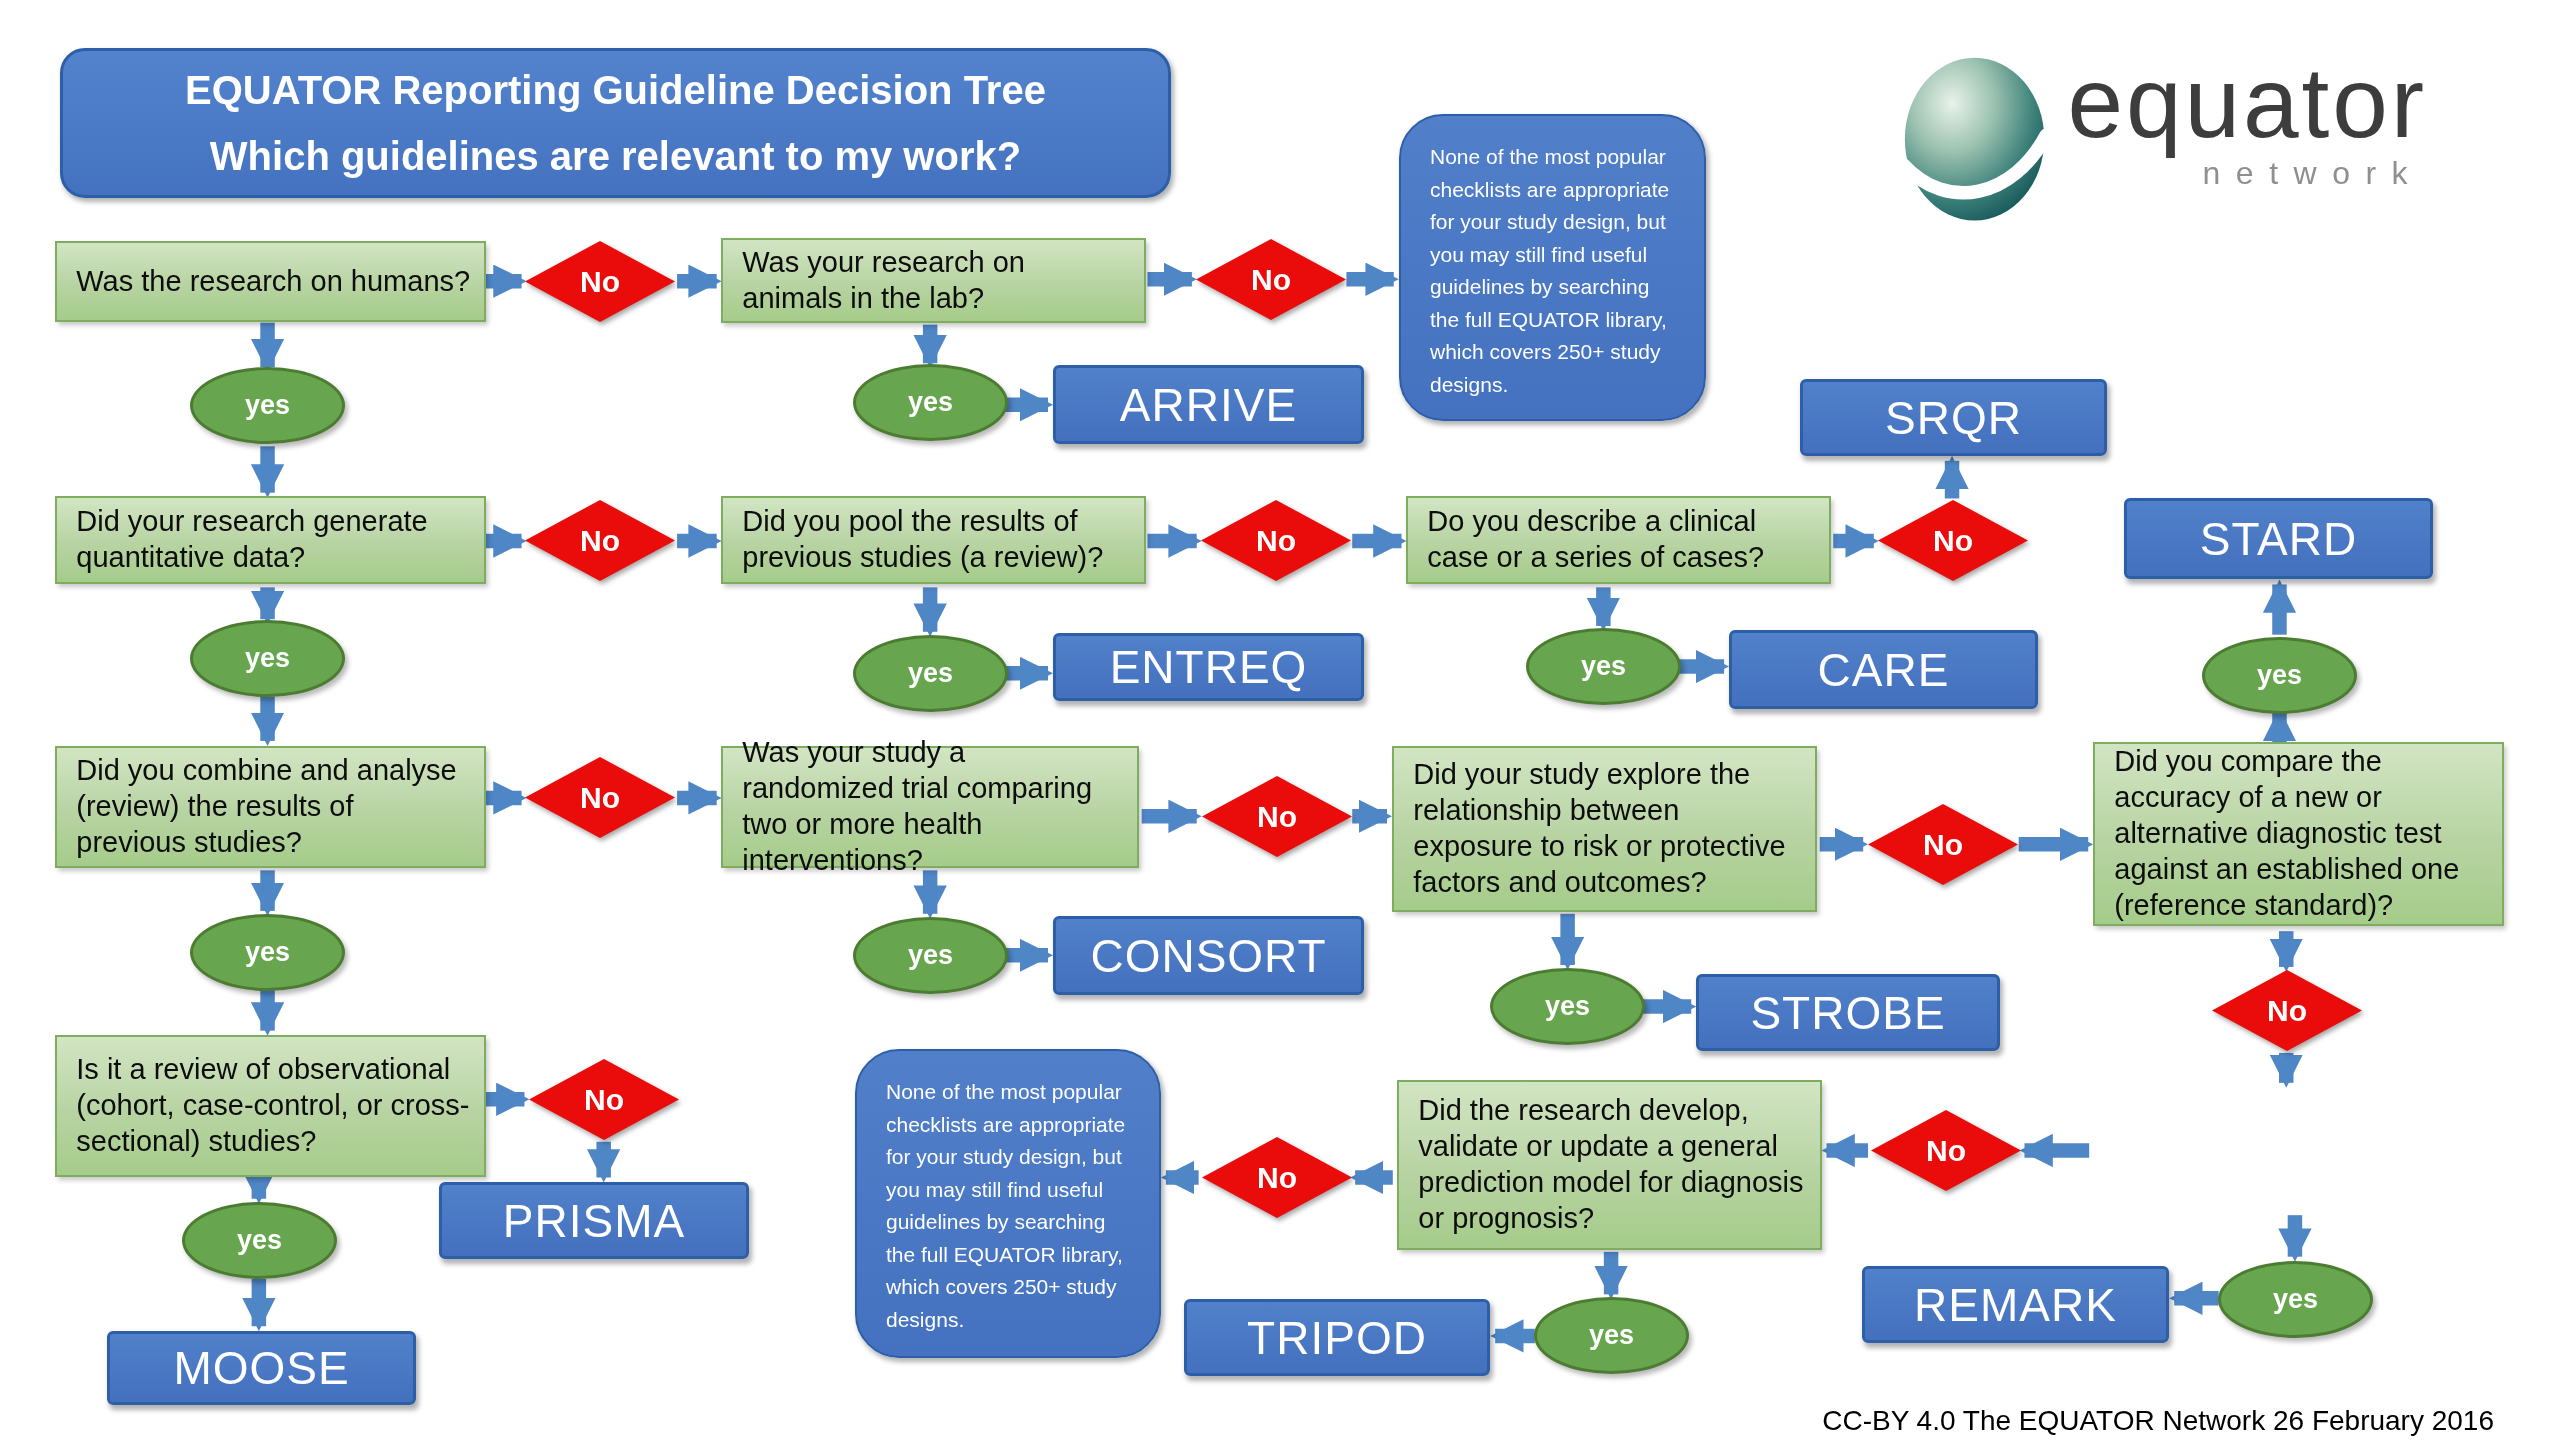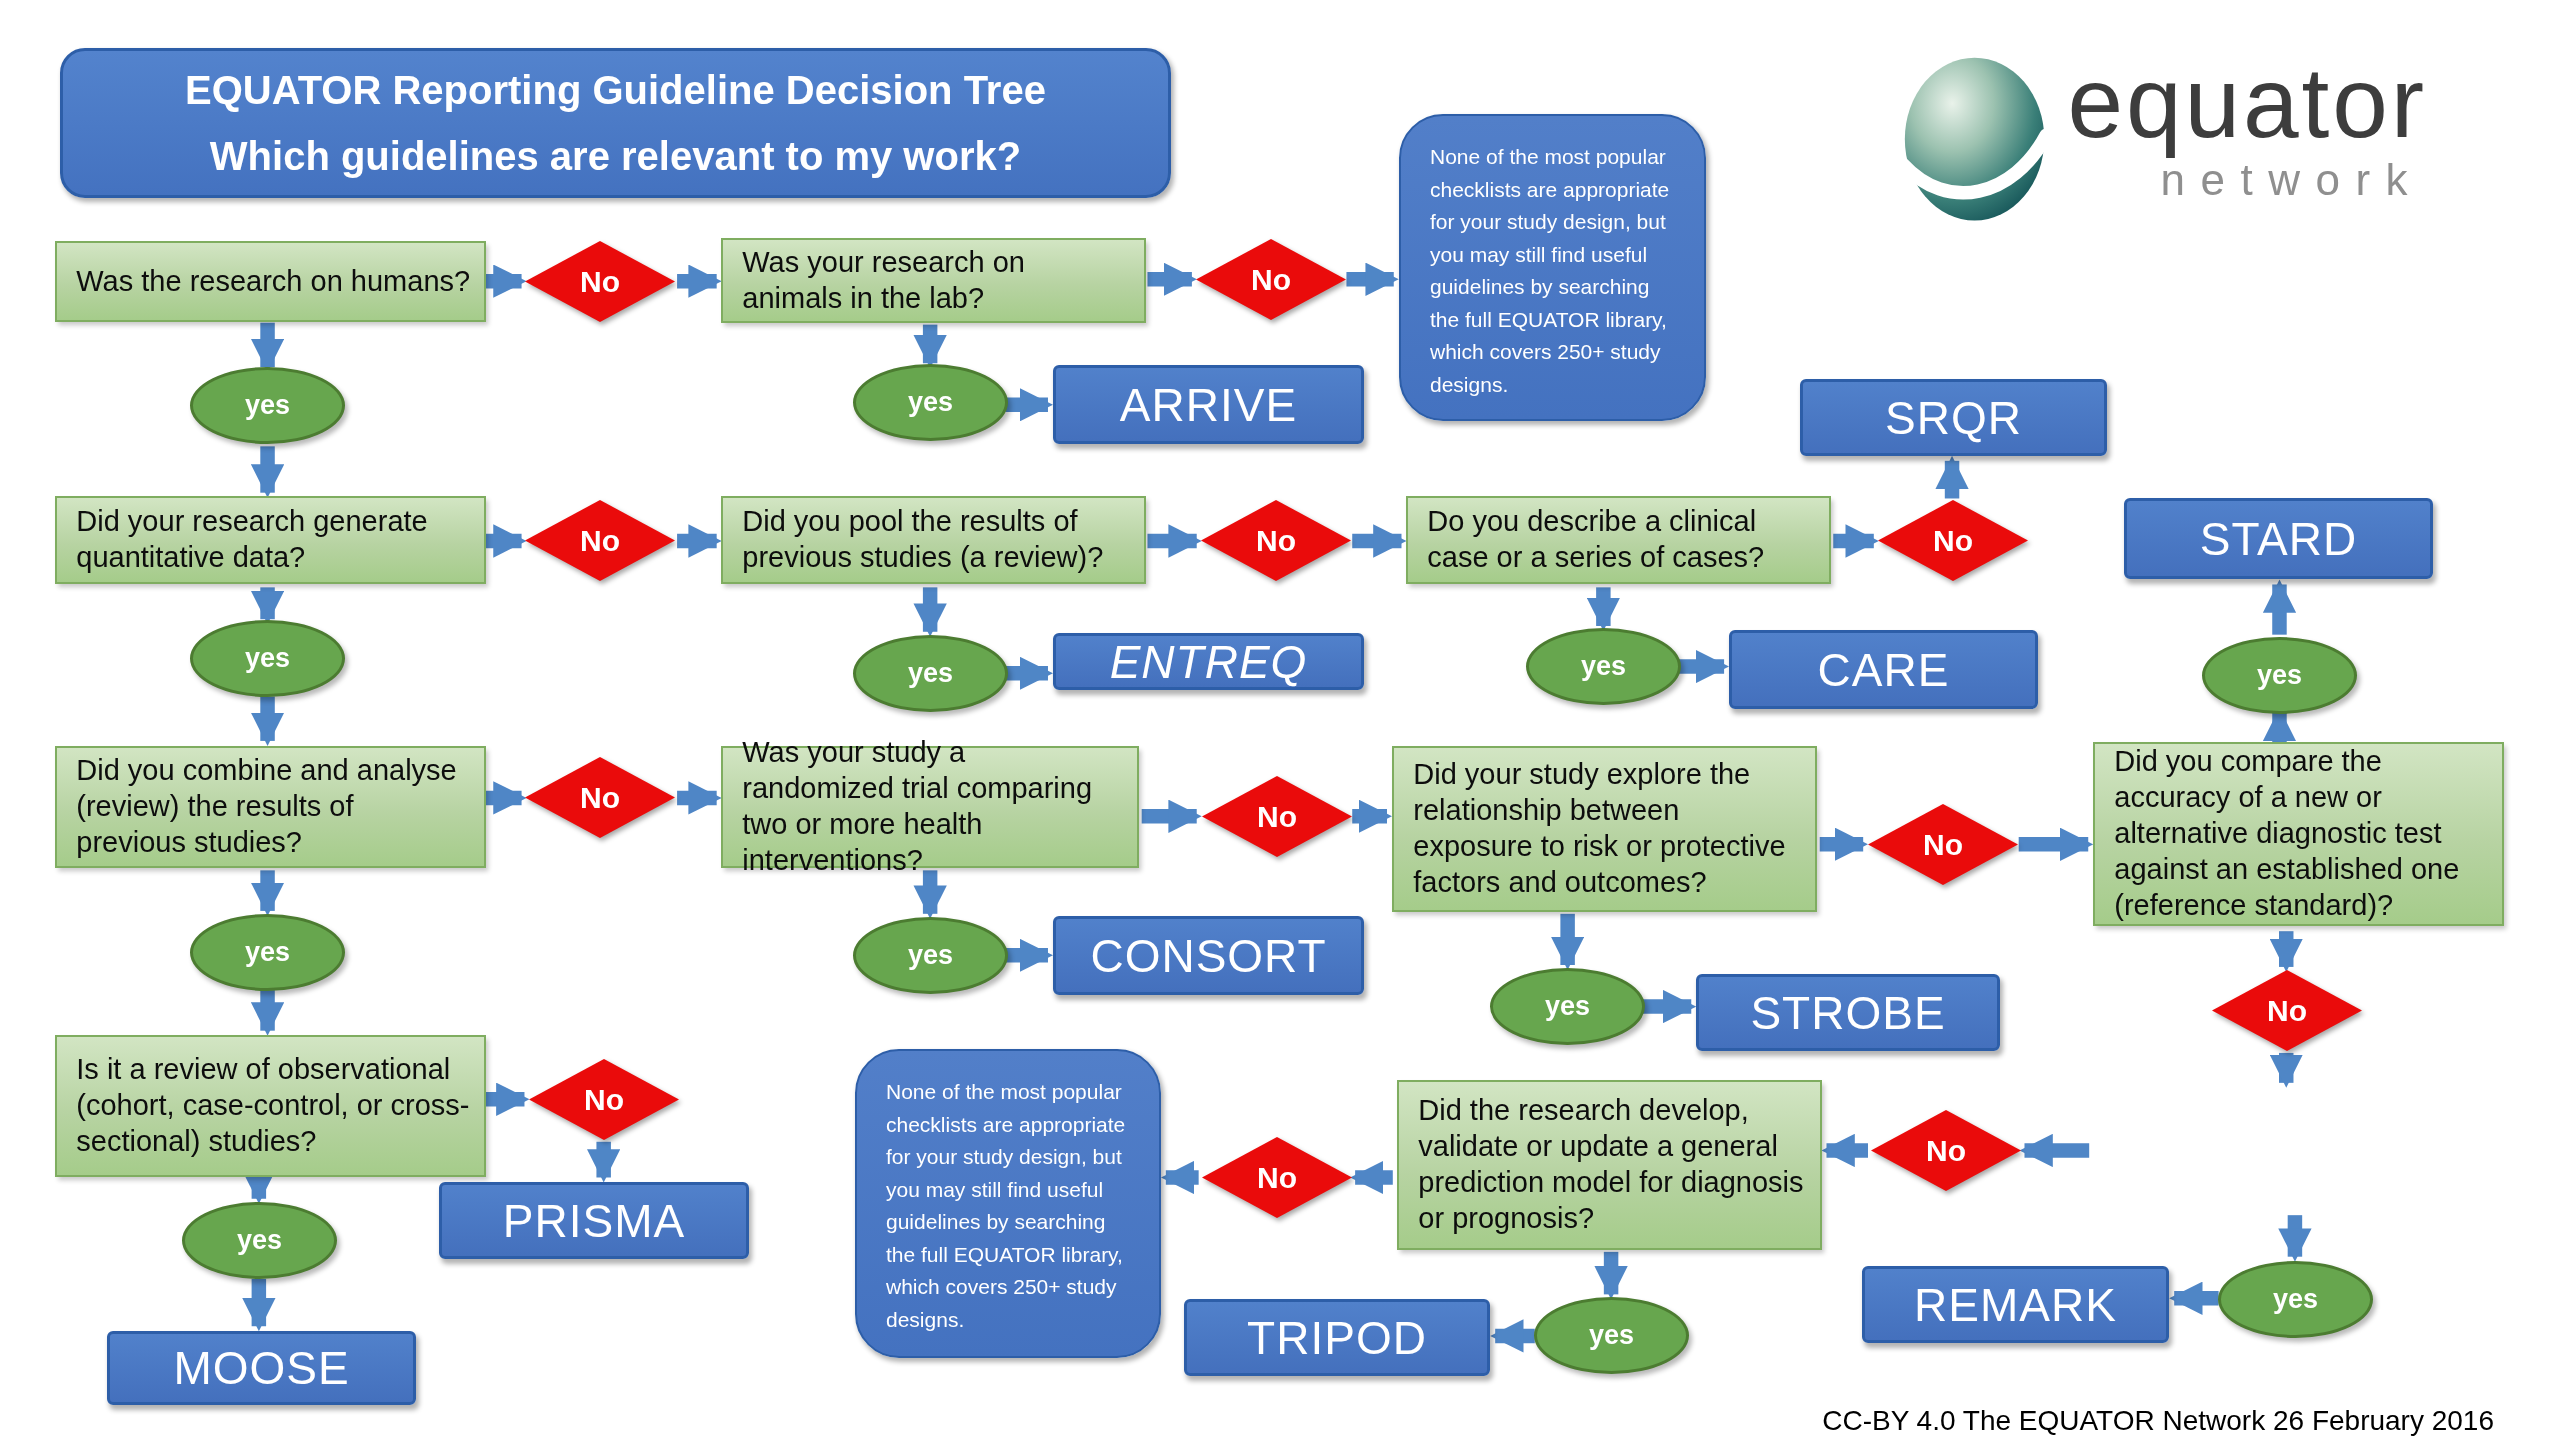--- a/index.html
+++ b/index.html
@@ -52,21 +52,21 @@
     color:#ffffff;font-size:21px;line-height:1.55;
     padding:25px 23px 19.3px 29px;
     box-shadow:2.9px 3.9px 5.8px rgba(0,0,0,.3);
   }
   .footer{
     color:#000000;font-size:28px;text-align:right;
   }
   .logo{display:flex;align-items:flex-start;}
   .logo-text{display:flex;flex-direction:column;margin-left:13.5px;}
   .logo-brand{color:#3d3d3d;font-size:100px;line-height:1.05;letter-spacing:2.9px;}
-  .logo-sub{color:#8f8f8f;font-size:44px;letter-spacing:15.5px;text-align:right;margin-top:0px;padding-right:3.9px;}
+  .logo-sub{color:#8f8f8f;font-size:32px;letter-spacing:15.5px;text-align:right;margin-top:0px;padding-right:3.9px;}
 </style>
 </head>
 <body>
 
 <div class="stage">
 
   <svg class="arrows" width="2576" height="1449" viewBox="0 0 2667 1500">
     <defs>
       <marker id="ah" viewBox="0 0 10 10" refX="8.5" refY="5" markerWidth="2.3" markerHeight="2.3" orient="auto-start-reverse" markerUnits="strokeWidth">
         <path d="M0 0 L10 5 L0 10 z" fill="#4f86c6"></path>
@@ -176,21 +176,21 @@
   <div class="node dia" style="left:1201px;top:500px;width:150px;height:81px;">
     <div class="shape">No</div>
   </div>
   <div class="node q" style="left:1406px;top:496px;width:425px;height:88px;">Do you describe a clinical case or a series of cases?</div>
   <div class="node dia" style="left:1878px;top:500px;width:150px;height:81px;">
     <div class="shape">No</div>
   </div>
   <div class="node res" style="left:2124px;top:498px;width:309px;height:81px;">STARD</div>
   <div class="node yes" style="left:190px;top:620px;width:155px;height:77px;">yes</div>
   <div class="node yes" style="left:853px;top:635px;width:155px;height:77px;">yes</div>
-  <div class="node res" style="left:1053px;top:633px;width:311px;height:57px;font-style:italic;">ENTREQ</div>
+  <div class="node res" style="left:1053px;top:633px;width:311px;height:68px;">ENTREQ</div>
   <div class="node yes" style="left:1526px;top:628px;width:155px;height:77px;">yes</div>
   <div class="node res" style="left:1729px;top:630px;width:309px;height:79px;">CARE</div>
   <div class="node yes" style="left:2202px;top:637px;width:155px;height:77px;">yes</div>
 
   <div class="node q" style="left:55px;top:746px;width:431px;height:122px;">Did you combine and analyse (review) the results of previous studies?</div>
   <div class="node dia" style="left:525px;top:757px;width:150px;height:81px;">
     <div class="shape">No</div>
   </div>
   <div class="node q" style="left:721px;top:746px;width:418px;height:122px;">Was your study a randomized trial comparing two or more health interventions?</div>
   <div class="node dia" style="left:1202px;top:776px;width:150px;height:81px;">

